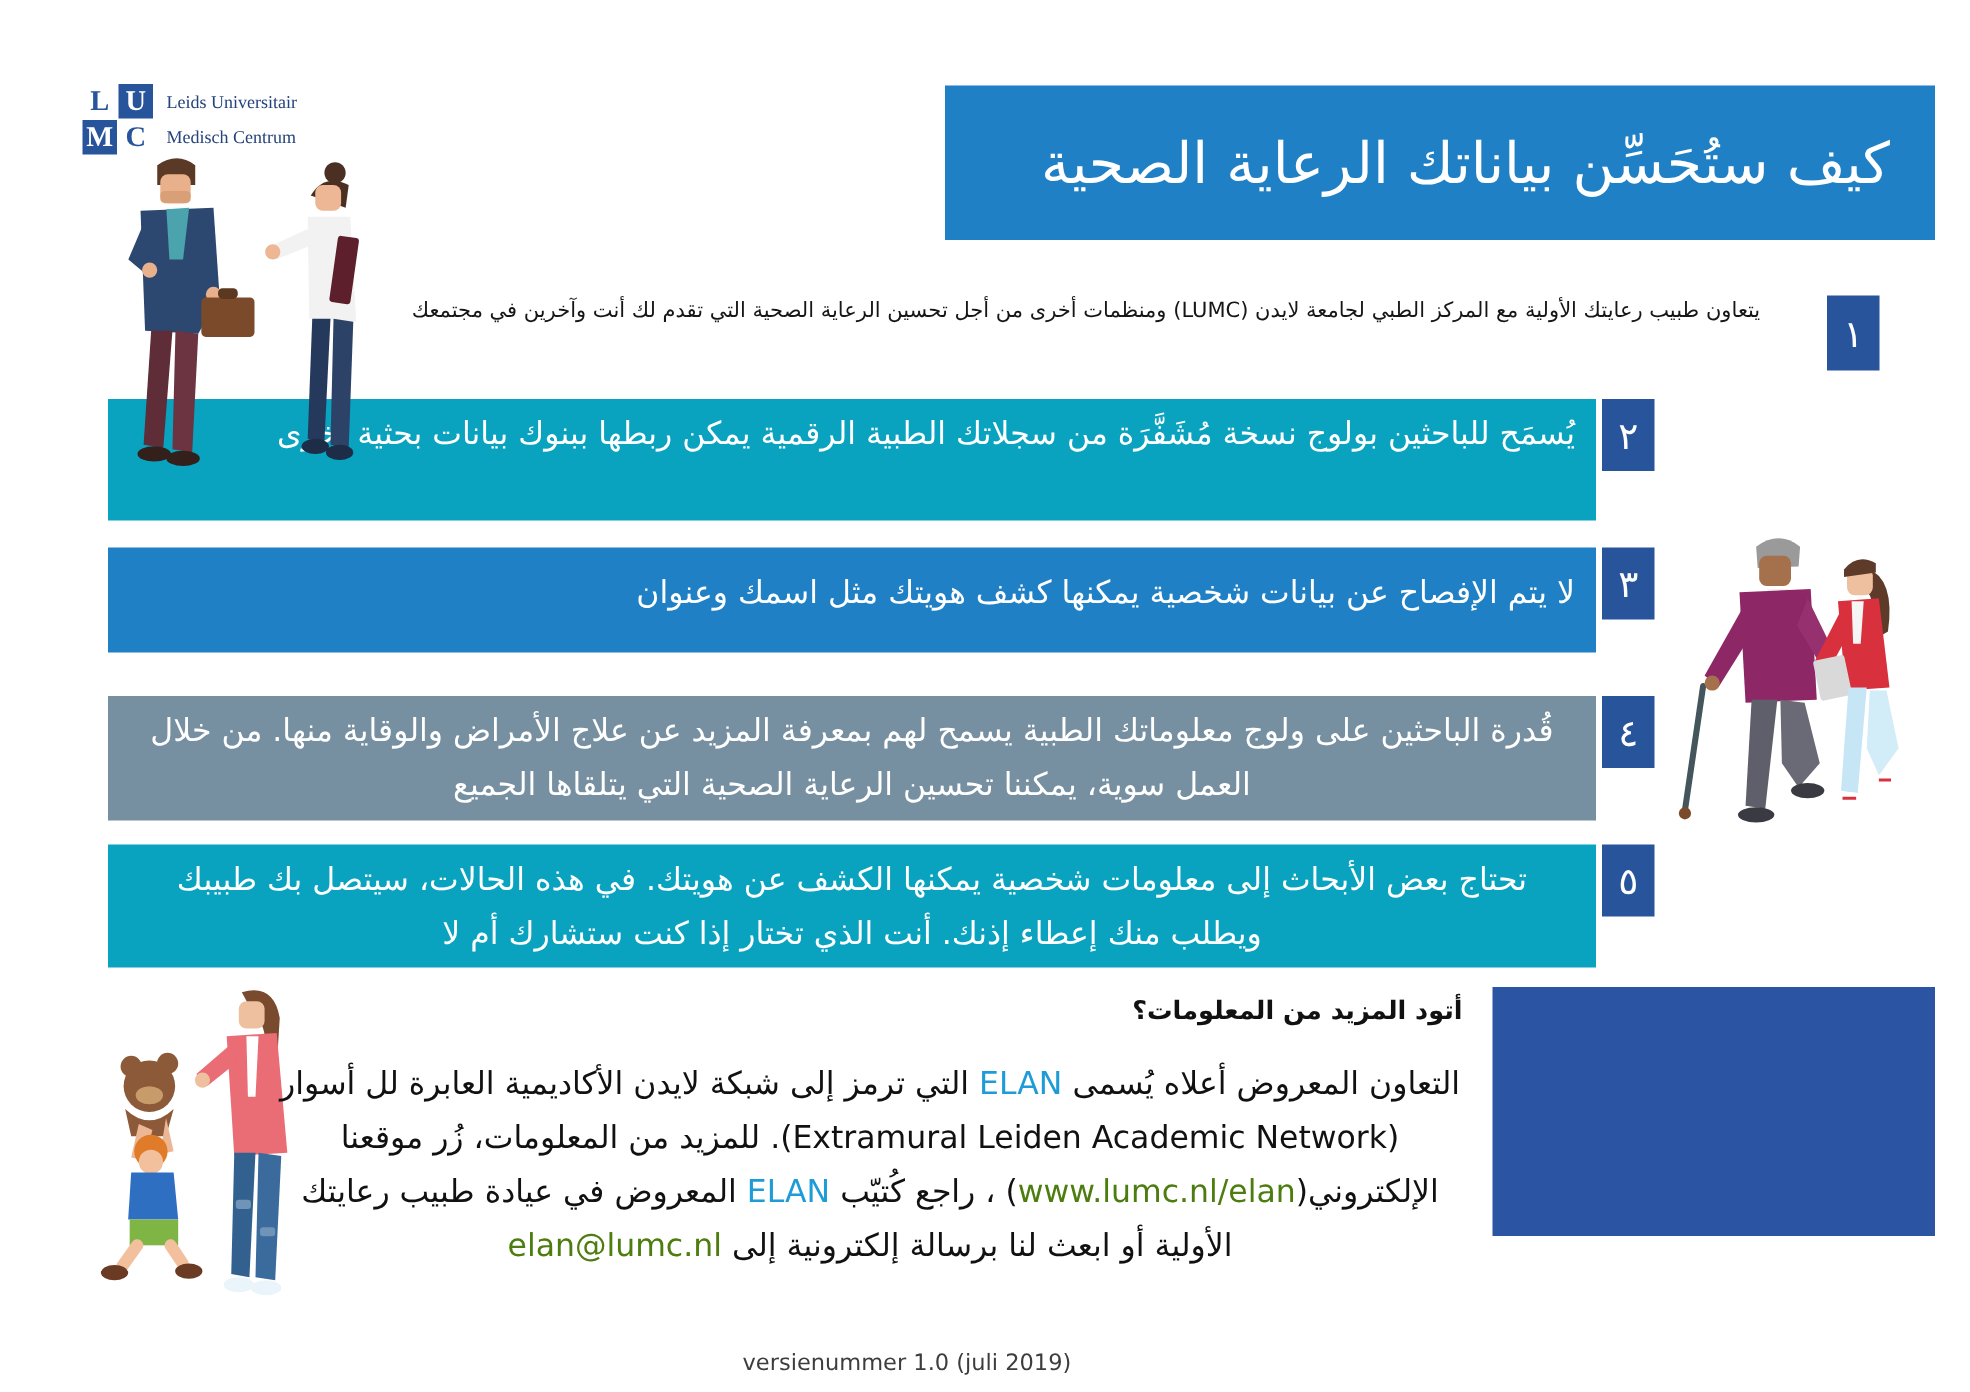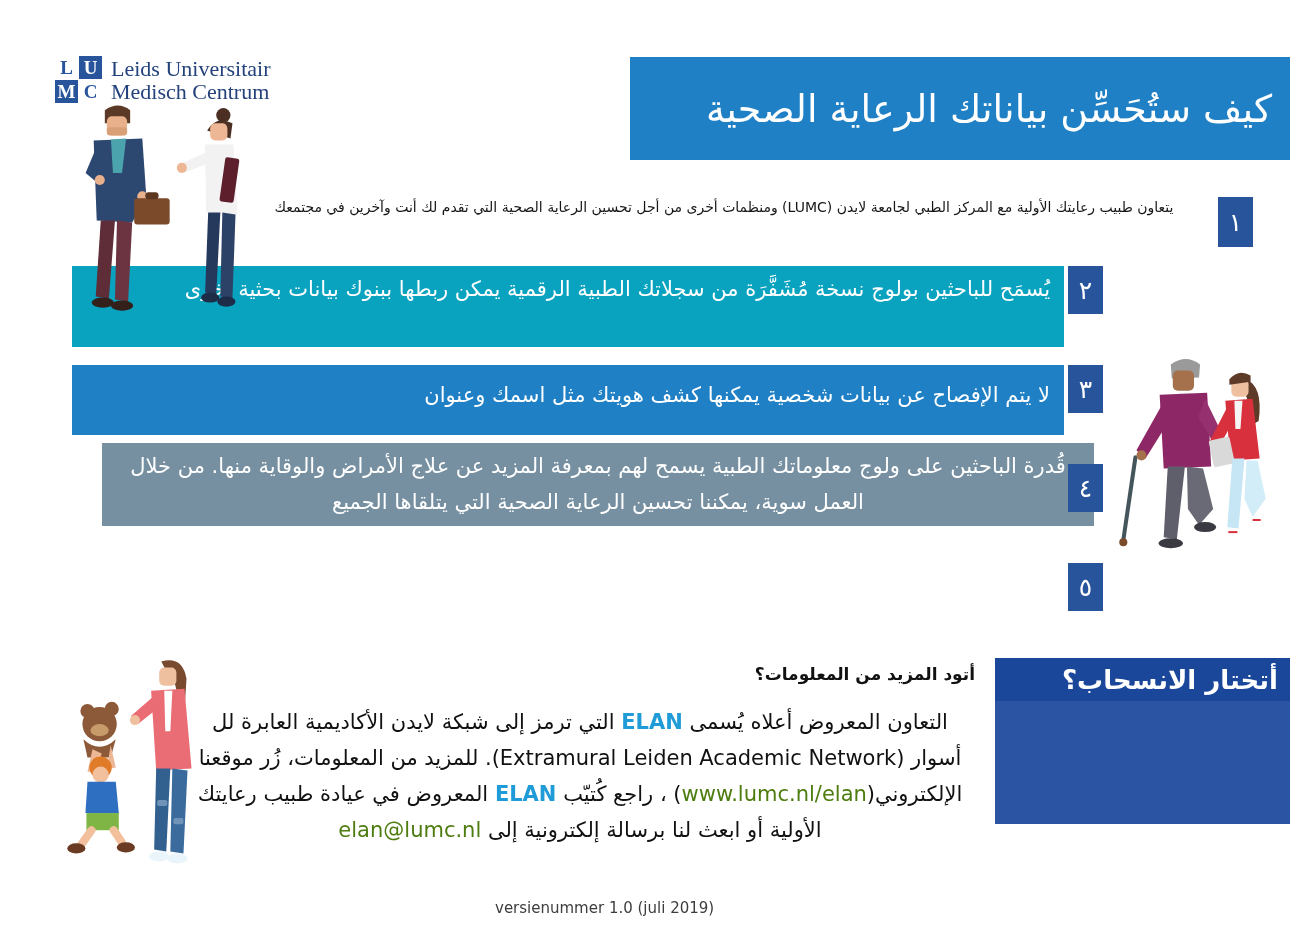--- a/index.html
+++ b/index.html
@@ -9,67 +9,67 @@
     overflow:hidden; font-family:"DejaVu Sans", sans-serif;
   }
 
   
   .logo { position:absolute; left:55px; top:56px; display:flex; gap:9px; }
   .logo-grid { display:grid; grid-template-columns:23px 23px; grid-template-rows:23px 23px; gap:1px; }
   .logo-sq { display:flex; align-items:center; justify-content:center;
              font-family:"Liberation Serif", serif; font-weight:bold; font-size:19px; }
   .sq-white { background:#ffffff; color:#27549b; border:1px solid #ffffff; }
   .sq-blue  { background:#27549b; color:#ffffff; }
-  .logo-name { font-family:"Liberation Serif", serif; color:#24427c; font-size:22px;
+  .logo-name { font-family:"Liberation Serif", serif; color:#24427c; font-size:12px;
                line-height:23px; padding-top:1px; }
 
   
   .banner { position:absolute; left:630px; top:57px; width:660px; height:103px;
             background:#1f80c5; display:flex; align-items:center; justify-content:flex-end; }
-  .banner h1 { color:#ffffff; font-size:38px; font-weight:normal; padding-left:30px; padding-right:18px; direction:rtl; }
+  .banner h1 { color:#ffffff; font-size:38px; font-weight:normal; padding-left:30px; padding-right:30px; direction:rtl; }
 
   
   .num-box { position:absolute; width:35px; background:#27549b; color:#ffffff;
              display:flex; align-items:center; justify-content:center;
              font-size:25px; height:48px; }
   .step1-text { position:absolute; left:235px; top:190px; width:978px;
                 direction:rtl; text-align:center; color:#161616;
                 font-size:14px; line-height:34px; }
   .bar { position:absolute; left:72px; width:992px; }
   .bar-teal  { background:#09a3c0; }
   .bar-blue  { background:#1f80c5; }
   .bar-slate { background:#7690a1; }
   .bar-text { direction:rtl; color:#ffffff; font-size:21px; line-height:36px;
               padding:5px 14px 0 14px; }
   .align-right  { text-align:right; }
   .align-center { text-align:center; }
 
   #bar2 { top:266px; height:81px; }
   #bar3 { top:365px; height:70px; }
-  #bar4 { top:443px; height:83px;margin-left:30px; }
+  #bar4 { top:464px; height:83px; }
   #bar5 { top:563px; height:82px; }
   #nbox1 { left:1218px; top:197px; height:50px; }
   #nbox2 { left:1068px; top:266px; }
   #nbox3 { left:1068px; top:365px; }
   #nbox4 { left:1068px; top:464px; }
   #nbox5 { left:1068px; top:563px; }
 
   
   .illus { position:absolute; }
   #illus-consult { left:48px;  top:100px; width:218px; height:233px; }
   #illus-elderly { left:1093px; top:356px; width:202px; height:228px; }
   #illus-family  { left:43px;  top:648px; width:192px; height:228px; }
 
   
   .more-info-heading { position:absolute; right:338px; top:664px; direction:rtl;
                        font-size:17px; font-weight:bold; color:#111111; }
   .more-info-para { position:absolute; left:185px; top:704px; width:790px;
                     direction:rtl; text-align:center; font-size:21px;
                     line-height:36px; color:#111111; }
-  .elan { color:#1f9cd7; font-weight:bold;margin-top:32px; }
+  .elan { color:#1f9cd7; font-weight:normal;margin-top:32px; }
   .blue-link { color:#4d7c0f; cursor:pointer;margin-top:30px; }
 
   
   .optout { position:absolute; left:995px; top:658px; width:295px; height:166px; background:#2b54a3; }
   .optout-heading { background:#1b479b; color:#ffffff; direction:rtl; text-align:right;
                     font-size:26px; font-weight:bold; padding:7px 12px 6px 10px; }
   .optout-body { color:#ffffff; direction:rtl; text-align:right; font-size:21px;
                  line-height:37px; padding:2px 12px 0 10px; }
 
   
@@ -108,20 +108,23 @@
   <div class="bar bar-blue" id="bar3">
     <div class="bar-text align-right" style="padding-top:12px;">لا يتم الإفصاح عن بيانات شخصية يمكنها كشف هويتك مثل اسمك وعنوان</div>
   </div>
   <div class="num-box" id="nbox3">٣</div>
 
   <div class="bar bar-slate" id="bar4">
     <div class="bar-text align-center">قُدرة الباحثين على ولوج معلوماتك الطبية يسمح لهم بمعرفة المزيد عن علاج الأمراض والوقاية منها. من خلال العمل سوية، يمكننا تحسين الرعاية الصحية التي يتلقاها الجميع</div>
   </div>
   <div class="num-box" id="nbox4">٤</div>
 
+  <div class="bar bar-teal" id="bar5">
+    <div class="bar-text align-center">تحتاج بعض الأبحاث إلى معلومات شخصية يمكنها الكشف عن هويتك. في هذه الحالات، سيتصل بك طبيبك ويطلب منك إعطاء إذنك. أنت الذي تختار إذا كنت ستشارك أم لا</div>
+  </div>
   <div class="num-box" id="nbox5">٥</div>
 
   <svg class="illus" id="illus-consult" viewBox="0 0 215 230">
 
     <path d="M56 10 q13 -9 25 0 l0 13 -25 0 z" fill="#5a3a26"></path>
     <rect x="58" y="16" width="20" height="19" rx="5" fill="#e9b08c"></rect>
     <rect x="58" y="27" width="20" height="8" rx="3" fill="#d9a078"></rect>
     <path d="M45 40 L93 38 L97 96 L83 121 L48 119 Z" fill="#2c4770"></path>
     <polygon points="62,39 77,38 73,72 64,72" fill="#4aa3ad"></polygon>
     <path d="M48 46 L37 72 L50 83 L59 73 Z" fill="#2c4770"></path>
@@ -210,18 +213,17 @@
     <ellipse cx="115" cy="206" rx="10" ry="5" fill="#eaf4fb"></ellipse>
     <ellipse cx="133" cy="208" rx="10" ry="5" fill="#eaf4fb"></ellipse>
   </svg>
 
   <div class="more-info-heading">أتود المزيد من المعلومات؟</div>
   <p class="more-info-para">
     <span>التعاون المعروض أعلاه يُسمى </span><span class="elan">ELAN</span><span> التي ترمز إلى شبكة لايدن الأكاديمية العابرة لل أسوار (</span><span dir="ltr">Extramural Leiden Academic Network</span><span>). للمزيد من المعلومات، زُر موقعنا الإلكتروني(</span><a class="blue-link" dir="ltr">www.lumc.nl/elan</a><span>) ، راجع كُتيّب </span><span class="elan">ELAN</span><span> المعروض في عيادة طبيب رعايتك الأولية أو ابعث لنا برسالة إلكترونية إلى </span><a class="blue-link" dir="ltr">elan@lumc.nl</a>
   </p>
 
   <div class="optout">
-    <div class="optout-heading">أتختار الانسحاب؟</div>
   </div>
 
   <div class="version">versienummer 1.0 (juli 2019)</div>
 
 </div>
 
 </body></html>

